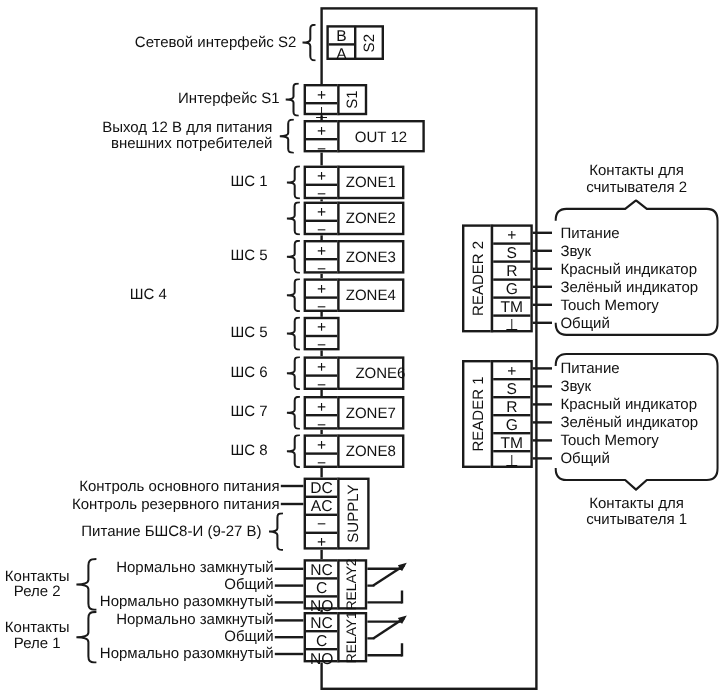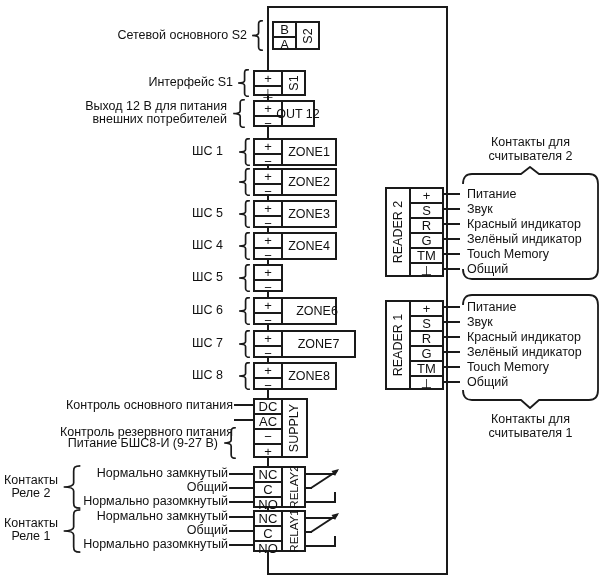--- a/index.html
+++ b/index.html
@@ -22,21 +22,21 @@
   .brace{position:absolute;}
   svg{display:block;}
 </style>
 </head>
 <body>
 
 <div id="stage">
 
   <div class="mainbox" style="left:267px;top:6px;width:177px;height:565px;"></div>
 
-  <div class="cap r" style="left:0;top:29px;width:247px;">Сетевой основного S2</div>
+  <div class="cap r" style="left:0;top:29px;width:247px;">Сетевой интерфейс S2</div>
   <div class="brace" style="left:251px;top:20px;">
     <svg width="13" height="31" viewBox="0 0 12 100" preserveAspectRatio="none">
         <path d="M11,2 C7.5,2 7,6 7,14 L7,41 C7,47 4.5,50 1,50 C4.5,50 7,53 7,59 L7,86 C7,94 7.5,98 11,98" fill="none" stroke="#1a1a1a" stroke-width="1.7" vector-effect="non-scaling-stroke"></path>
       </svg>
   </div>
   <div class="tblock" style="left:272px;top:21px;height:29px;">
     <div class="tcol" style="width:25px;">
       <div class="tcell">B</div>
       <div class="tcell">A</div>
     </div>
@@ -68,21 +68,21 @@
   <div class="brace" style="left:232px;top:99px;">
     <svg width="14" height="29" viewBox="0 0 12 100" preserveAspectRatio="none">
         <path d="M11,2 C7.5,2 7,6 7,14 L7,41 C7,47 4.5,50 1,50 C4.5,50 7,53 7,59 L7,86 C7,94 7.5,98 11,98" fill="none" stroke="#1a1a1a" stroke-width="1.7" vector-effect="non-scaling-stroke"></path>
       </svg>
   </div>
   <div class="tblock" style="left:253px;top:100px;height:27px;">
     <div class="tcol" style="width:30px;">
       <div class="tcell">+</div>
       <div class="tcell">−</div>
     </div>
-    <div class="tname" style="width:34px;">OUT 12</div>
+    <div class="tname" style="width:73px;">OUT 12</div>
   </div>
 
   <div class="cap r" style="left:0;top:145px;width:223px;">ШС 1</div>
   <div class="brace" style="left:238px;top:138px;">
       <svg width="13" height="28" viewBox="0 0 12 100" preserveAspectRatio="none">
         <path d="M11,2 C7.5,2 7,6 7,14 L7,41 C7,47 4.5,50 1,50 C4.5,50 7,53 7,59 L7,86 C7,94 7.5,98 11,98" fill="none" stroke="#1a1a1a" stroke-width="1.7" vector-effect="non-scaling-stroke"></path>
       </svg>
     </div>
   <div class="tblock" style="left:253px;top:138px;height:28px;">
     <div class="tcol" style="width:30px;">
@@ -112,21 +112,21 @@
       </svg>
     </div>
   <div class="tblock" style="left:253px;top:200px;height:28px;">
     <div class="tcol" style="width:30px;">
       <div class="tcell">+</div>
       <div class="tcell">−</div>
     </div>
     <div class="tname" style="width:56px;">ZONE3</div>
   </div>
 
-  <div class="cap r" style="left:0;top:239px;width:223px;">ШС 4</div>
+  <div class="cap r" style="left:12px;top:239px;width:223px;text-align:center;">ШС 4</div>
   <div class="brace" style="left:238px;top:232px;">
       <svg width="13" height="28" viewBox="0 0 12 100" preserveAspectRatio="none">
         <path d="M11,2 C7.5,2 7,6 7,14 L7,41 C7,47 4.5,50 1,50 C4.5,50 7,53 7,59 L7,86 C7,94 7.5,98 11,98" fill="none" stroke="#1a1a1a" stroke-width="1.7" vector-effect="non-scaling-stroke"></path>
       </svg>
     </div>
   <div class="tblock" style="left:253px;top:232px;height:28px;">
     <div class="tcol" style="width:30px;">
       <div class="tcell">+</div>
       <div class="tcell">−</div>
     </div>
@@ -164,40 +164,40 @@
   <div class="brace" style="left:238px;top:330px;">
       <svg width="13" height="28" viewBox="0 0 12 100" preserveAspectRatio="none">
         <path d="M11,2 C7.5,2 7,6 7,14 L7,41 C7,47 4.5,50 1,50 C4.5,50 7,53 7,59 L7,86 C7,94 7.5,98 11,98" fill="none" stroke="#1a1a1a" stroke-width="1.7" vector-effect="non-scaling-stroke"></path>
       </svg>
     </div>
   <div class="tblock" style="left:253px;top:330px;height:28px;">
     <div class="tcol" style="width:30px;">
       <div class="tcell">+</div>
       <div class="tcell">−</div>
     </div>
-    <div class="tname" style="width:75px;">ZONE7</div>
+    <div class="tname" style="width:56px;">ZONE7</div>
   </div>
 
   <div class="cap r" style="left:0;top:369px;width:223px;">ШС 8</div>
   <div class="brace" style="left:238px;top:362px;">
       <svg width="13" height="28" viewBox="0 0 12 100" preserveAspectRatio="none">
         <path d="M11,2 C7.5,2 7,6 7,14 L7,41 C7,47 4.5,50 1,50 C4.5,50 7,53 7,59 L7,86 C7,94 7.5,98 11,98" fill="none" stroke="#1a1a1a" stroke-width="1.7" vector-effect="non-scaling-stroke"></path>
       </svg>
     </div>
   <div class="tblock" style="left:253px;top:362px;height:28px;">
     <div class="tcol" style="width:30px;">
       <div class="tcell">+</div>
       <div class="tcell">−</div>
     </div>
     <div class="tname" style="width:56px;">ZONE8</div>
   </div>
 
   <div class="cap r" style="left:0;top:399px;width:233px;">Контроль основного питания</div>
   <div class="hline" style="left:234px;top:404px;width:20px;"></div>
-  <div class="cap r" style="left:0;top:426px;width:233px;">Контроль резервного питания</div>
+  <div class="cap r" style="left:0;top:414px;width:233px;">Контроль резервного питания</div>
   <div class="hline" style="left:234px;top:419px;width:20px;"></div>
   <div class="cap r" style="left:0;top:437px;width:218px;">Питание БШС8-И (9-27 В)</div>
   <div class="brace" style="left:223px;top:427px;">
     <svg width="14" height="32" viewBox="0 0 12 100" preserveAspectRatio="none">
         <path d="M11,2 C7.5,2 7,6 7,14 L7,41 C7,47 4.5,50 1,50 C4.5,50 7,53 7,59 L7,86 C7,94 7.5,98 11,98" fill="none" stroke="#1a1a1a" stroke-width="1.7" vector-effect="non-scaling-stroke"></path>
       </svg>
   </div>
   <div class="tblock" style="left:253px;top:398px;height:60px;">
     <div class="tcol" style="width:30px;">
       <div class="tcell">DC</div>

